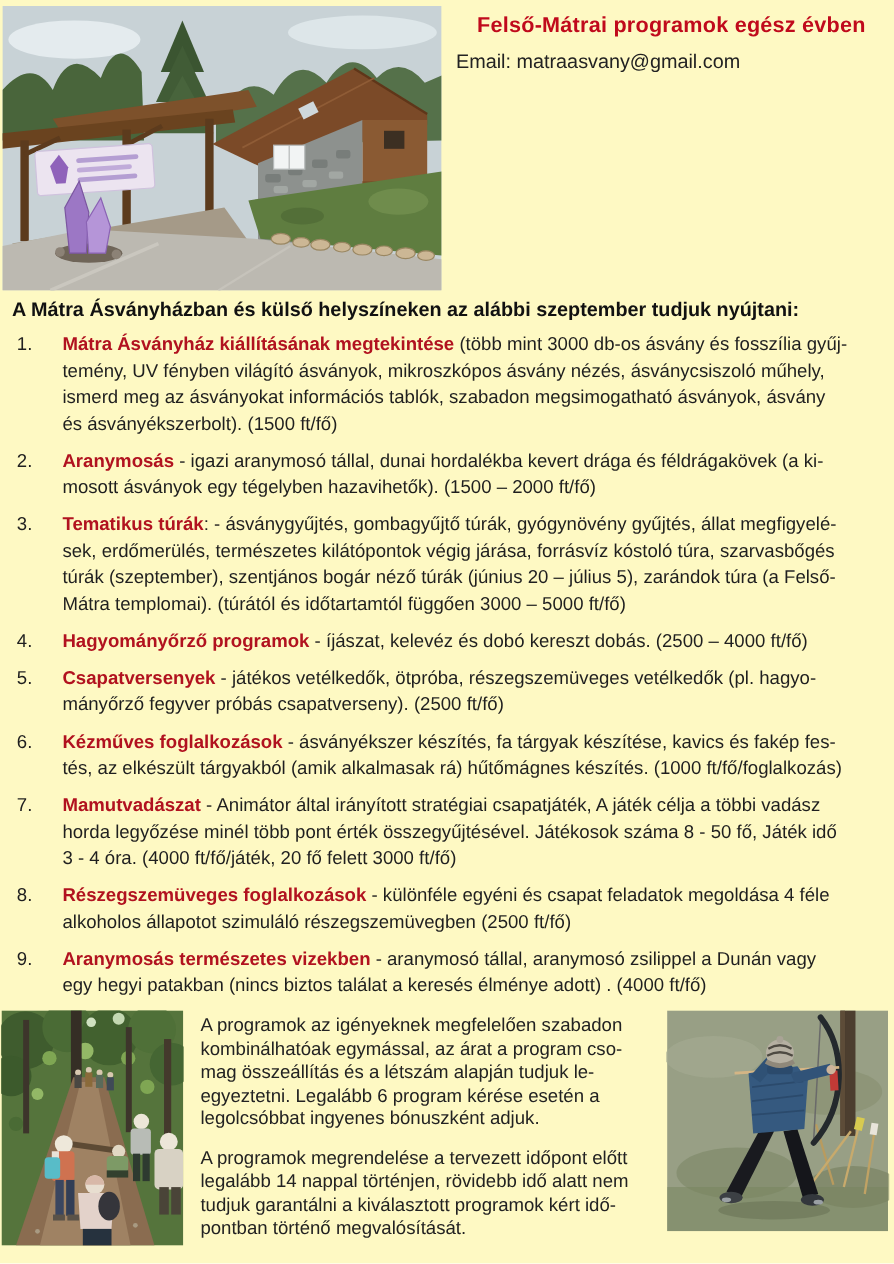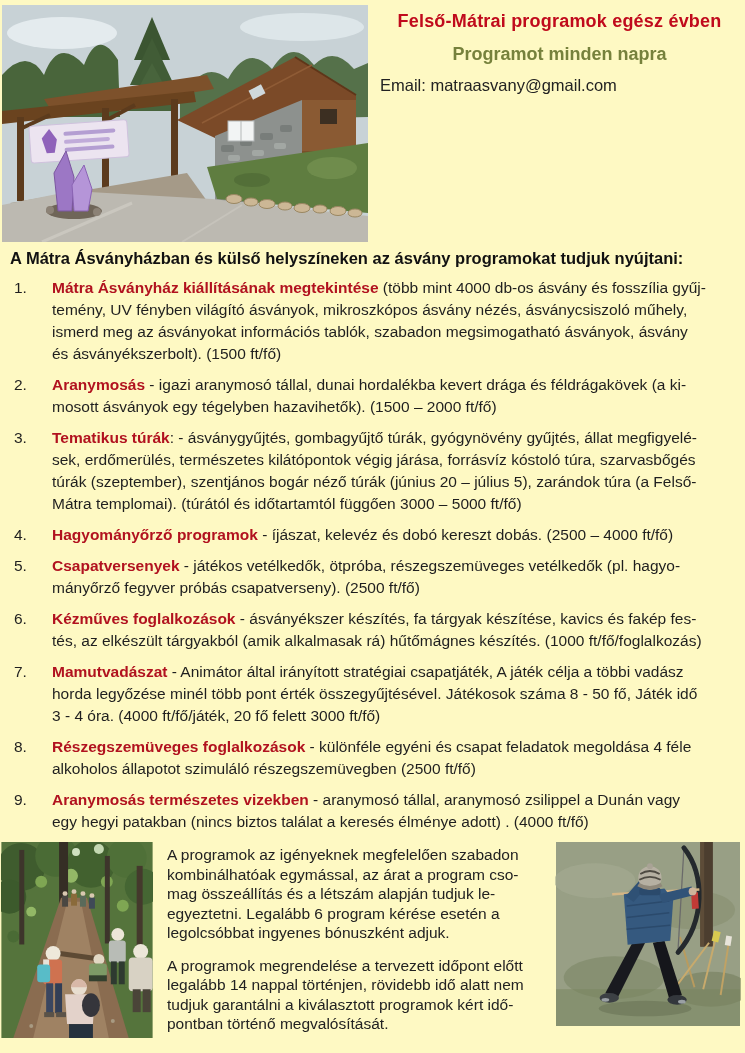--- a/index.html
+++ b/index.html
@@ -149,31 +149,30 @@
       </g>
       <ellipse cx="72" cy="206" rx="28" ry="8" fill="#6f6558"></ellipse>
       <polygon points="56,206 52,168 64,146 72,172 70,206" fill="#9c77c5" stroke="#7b56a0"></polygon>
       <polygon points="72,206 70,180 82,160 90,184 86,206" fill="#b595d8" stroke="#8a63b4"></polygon>
       <circle cx="48" cy="205" r="4" fill="#8c8276"></circle>
         <circle cx="95" cy="207" r="4" fill="#8c8276"></circle>
     </svg>
 
     <div class="header-col">
       <div class="title">Felső-Mátrai programok egész évben</div>
-      <div class="subtitle">Programot minden napra</div>
       <div class="contact">Email: matraasvany@gmail.com</div>
     </div>
   </div>
 
-  <div class="list-heading">A Mátra Ásványházban és külső helyszíneken az ásvány programokat tudjuk nyújtani:</div>
+  <div class="list-heading">A Mátra Ásványházban és külső helyszíneken az alábbi szeptember tudjuk nyújtani:</div>
 
   <div class="programs">
     <div class="program">
       <span class="num">1.</span>
-      <span class="body"><span class="ptitle">Mátra Ásványház kiállításának megtekintése</span><span> (több mint 4000 db-os ásvány és fosszília gyűj-
+      <span class="body"><span class="ptitle">Mátra Ásványház kiállításának megtekintése</span><span> (több mint 3000 db-os ásvány és fosszília gyűj-
 temény, UV fényben világító ásványok, mikroszkópos ásvány nézés, ásványcsiszoló műhely,
 ismerd meg az ásványokat információs tablók, szabadon megsimogatható ásványok, ásvány
 és ásványékszerbolt). (1500 ft/fő)</span></span>
     </div>
     <div class="program">
       <span class="num">2.</span>
       <span class="body"><span class="ptitle">Aranymosás</span><span> - igazi aranymosó tállal, dunai hordalékba kevert drága és féldrágakövek (a ki-
 mosott ásványok egy tégelyben hazavihetők). (1500 – 2000 ft/fő)</span></span>
     </div>
     <div class="program">

